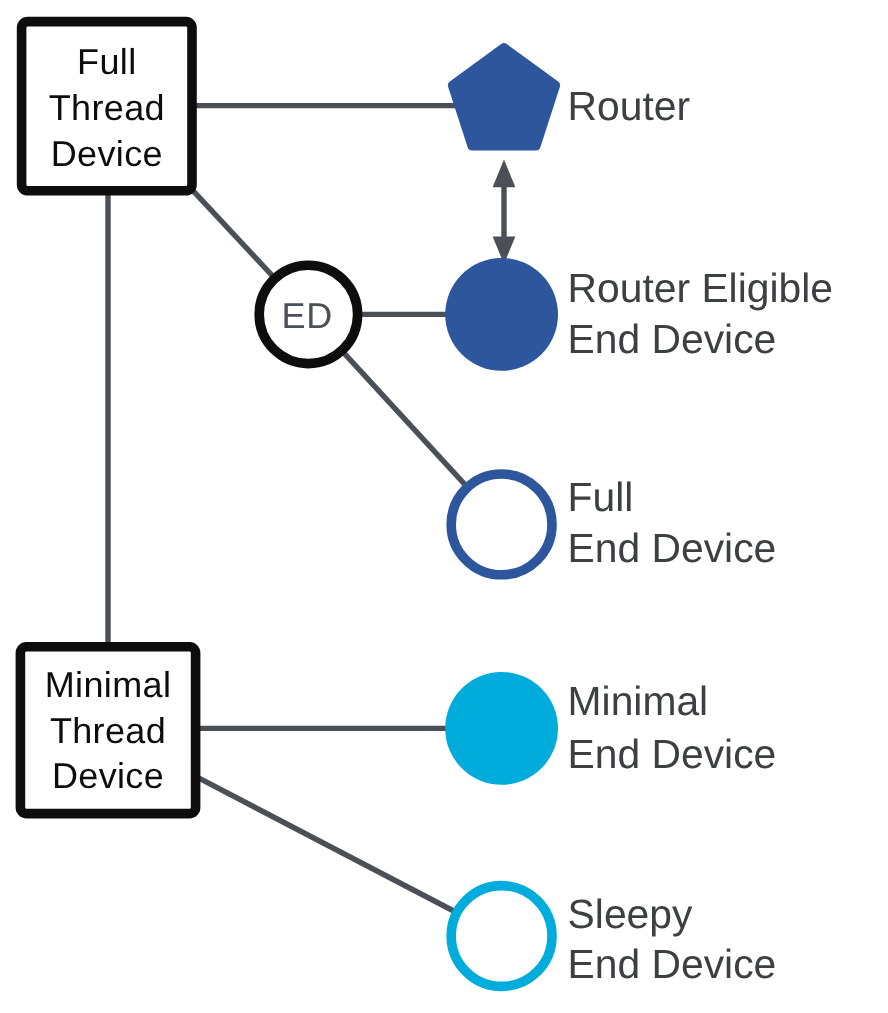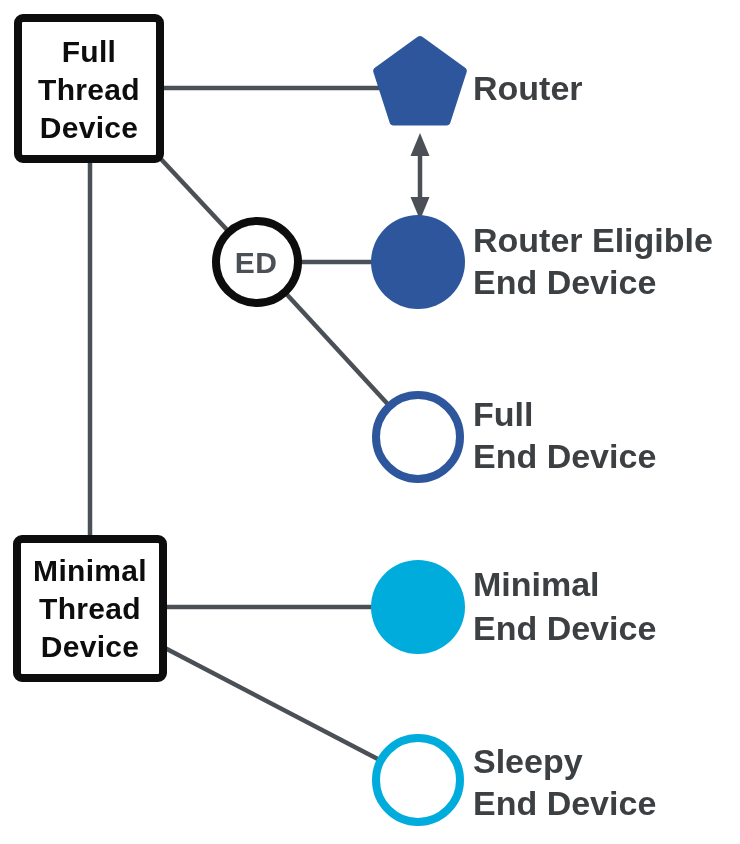--- a/index.html
+++ b/index.html
@@ -7,21 +7,21 @@
     --cyan:#00acdb;
     --line:#4a5056;
     --label:#3c4043;
     --black:#0d0d0d;
   }
   html,body{margin:0;padding:0;background:#ffffff;}
   body{
     width:740px;height:844px;
     font-family:"Liberation Sans", sans-serif;
   }
-  .diagram-wrap{width:740px;height:844px;font-weight:bold;}
+  .diagram-wrap{width:740px;height:844px;}
   svg .link{stroke:var(--line);stroke-width:4.5;fill:none;}
   svg .arrow-fill{fill:var(--line);stroke:none;}
   svg .pentagon{fill:var(--blue);stroke:var(--blue);stroke-width:8;stroke-linejoin:round;}
   svg .circle-blue-filled{fill:var(--blue);stroke:none;}
   svg .circle-blue-outline{fill:#ffffff;stroke:var(--blue);stroke-width:8;}
   svg .circle-cyan-filled{fill:var(--cyan);stroke:none;}
   svg .circle-cyan-outline{fill:#ffffff;stroke:var(--cyan);stroke-width:8;}
   svg .circle-ed{fill:#ffffff;stroke:var(--black);stroke-width:8;}
   svg .node-box{fill:#ffffff;stroke:var(--black);stroke-width:8;stroke-linejoin:round;}
   svg .box-text{

